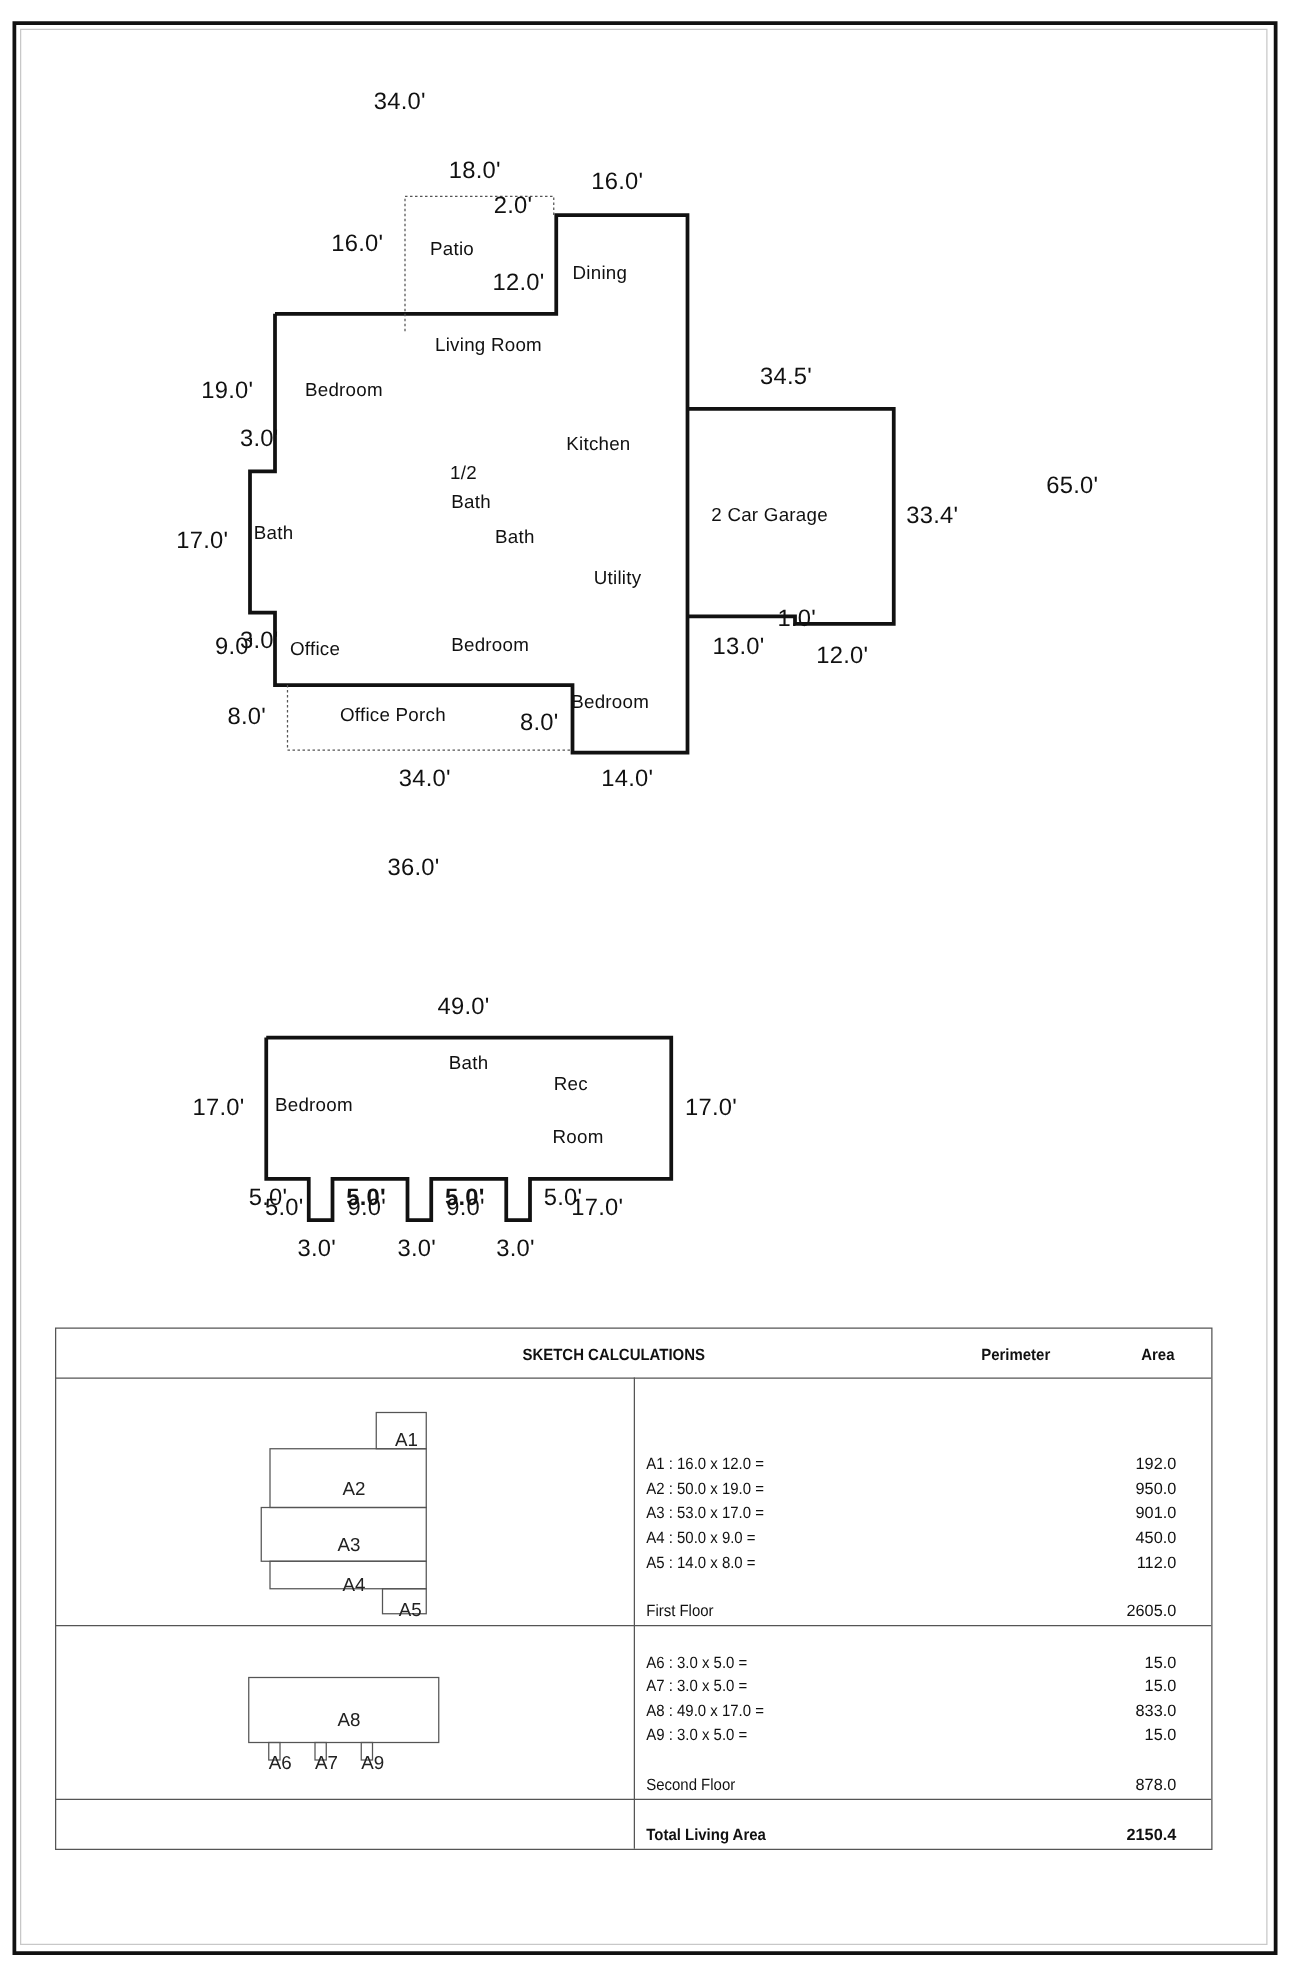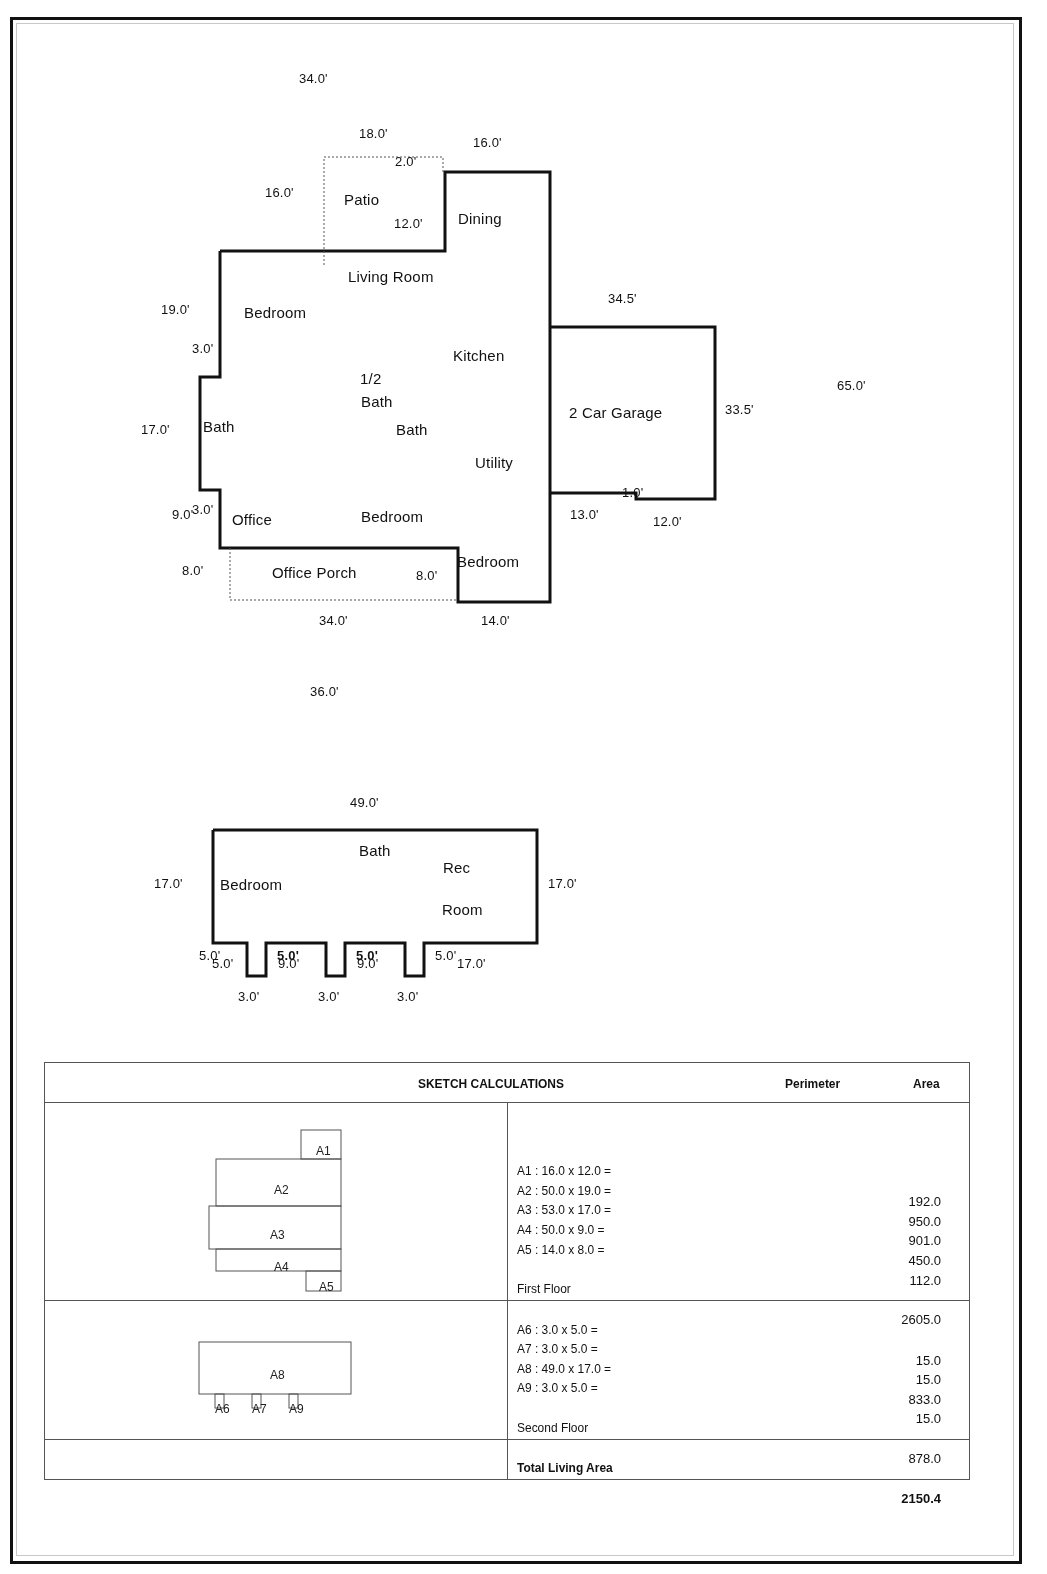--- a/index.html
+++ b/index.html
@@ -3,31 +3,31 @@
 <meta charset="utf-8">
 <style>
   html, body { margin: 0; padding: 0; background: #ffffff; }
   body { width: 1047px; height: 1574px; position: relative; overflow: hidden;
          font-family: "Liberation Sans", sans-serif; color: #111; }
   .frame-outer { position: absolute; left: 10px; top: 17px; width: 1006px; height: 1541px;
                  border: 3px solid #111; }
   .frame-inner { position: absolute; left: 16px; top: 23px; width: 996px; height: 1531px;
                  border: 1px solid #c8c8c8; }
   svg.sketch { position: absolute; left: 0; top: 0; }
-  .lbl { position: absolute; font-size: 13px; white-space: nowrap; letter-spacing: 0.2px; }
+  .lbl { position: absolute; font-size: 19px; white-space: nowrap; letter-spacing: 0.2px; }
   .lbl.room { font-size: 15px; }
   .table { position: absolute; left: 44px; top: 1062px; width: 924px; height: 416px;
            border: 1px solid #555; }
   .tline-h { position: absolute; height: 0; border-top: 1px solid #555; }
   .tline-v { position: absolute; width: 0; border-left: 1px solid #555; }
   .th { position: absolute; font-size: 13px; font-weight: bold; transform: scaleX(0.92); transform-origin: left; }
   .calc { position: absolute; font-size: 13px; transform: scaleX(0.92); transform-origin: left; }
-  .calc-val { position: absolute; font-size: 13px; text-align: right; width: 120px; margin-top: 31px; }
+  .calc-val { position: absolute; font-size: 13px; text-align: right; width: 120px; }
   .bold { font-weight: bold; }
-  .mini-lbl { position: absolute; font-size: 12px; color: #222; }
+  .mini-lbl { position: absolute; font-size: 15px; color: #222; }
 </style>
 </head>
 <body>
 
 <div class="frame-outer"></div>
 <div class="frame-inner"></div>
 
 <svg class="sketch" width="1047" height="1574">
 
   <polyline points="220,251 445,251 445,172 550,172 550,602 458,602 458,548 220,548 220,490 200,490 200,377 220,377 220,251" fill="none" stroke="#111" stroke-width="3"></polyline>
@@ -66,21 +66,21 @@
 <div class="lbl" style="left:192px;top:341px">3.0'</div>
 <div class="lbl" style="left:141px;top:422px">17.0'</div>
 <div class="lbl" style="left:172px;top:507px">9.0'</div>
 <div class="lbl" style="left:192px;top:502px">3.0'</div>
 <div class="lbl" style="left:182px;top:563px">8.0'</div>
 <div class="lbl" style="left:416px;top:568px">8.0'</div>
 <div class="lbl" style="left:319px;top:613px">34.0'</div>
 <div class="lbl" style="left:481px;top:613px">14.0'</div>
 <div class="lbl" style="left:310px;top:684px">36.0'</div>
 <div class="lbl" style="left:608px;top:291px">34.5'</div>
-<div class="lbl" style="left:725px;top:402px">33.5'</div>
+<div class="lbl" style="left:725px;top:402px">33.4'</div>
 <div class="lbl" style="left:622px;top:485px">1.0'</div>
 <div class="lbl" style="left:570px;top:507px">13.0'</div>
 <div class="lbl" style="left:653px;top:514px">12.0'</div>
 <div class="lbl" style="left:837px;top:378px">65.0'</div>
 
 <div class="lbl room" style="left:344px;top:191px">Patio</div>
 <div class="lbl room" style="left:458px;top:210px">Dining</div>
 <div class="lbl room" style="left:348px;top:268px">Living Room</div>
 <div class="lbl room" style="left:244px;top:304px">Bedroom</div>
 <div class="lbl room" style="left:453px;top:347px">Kitchen</div>

